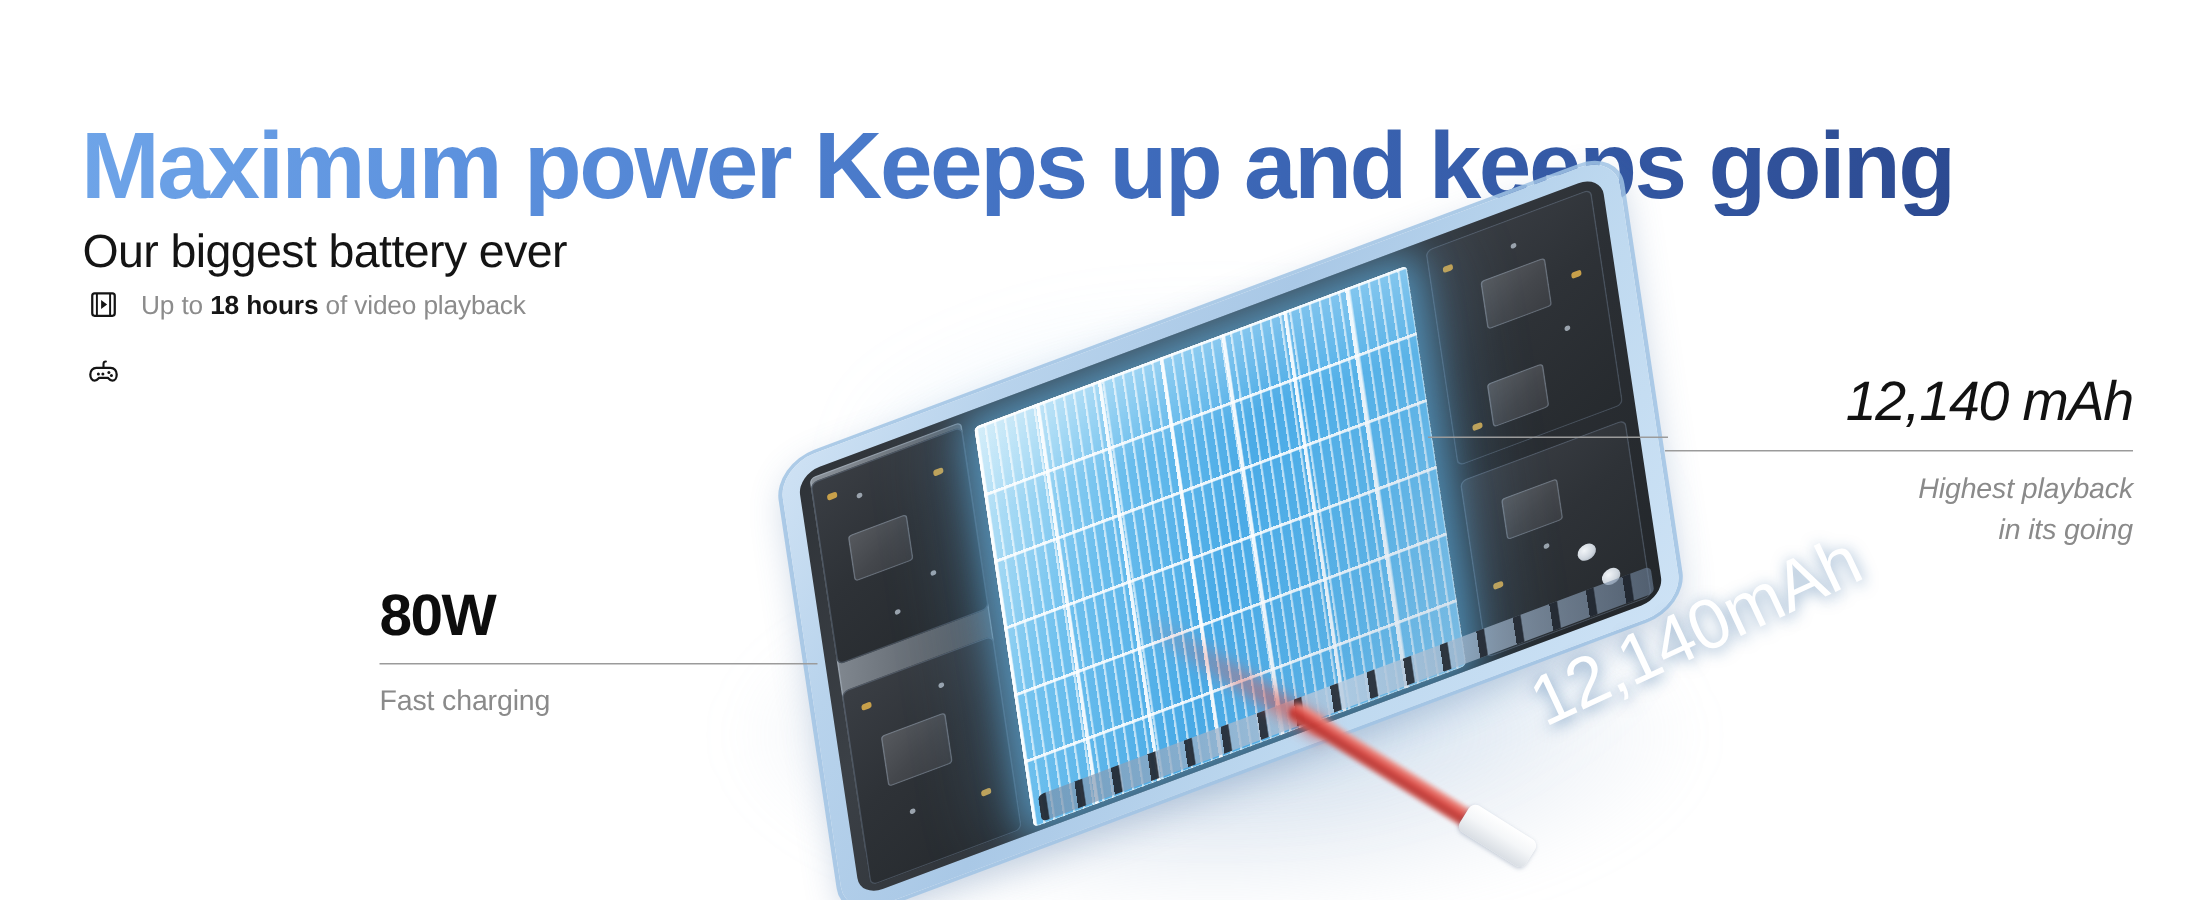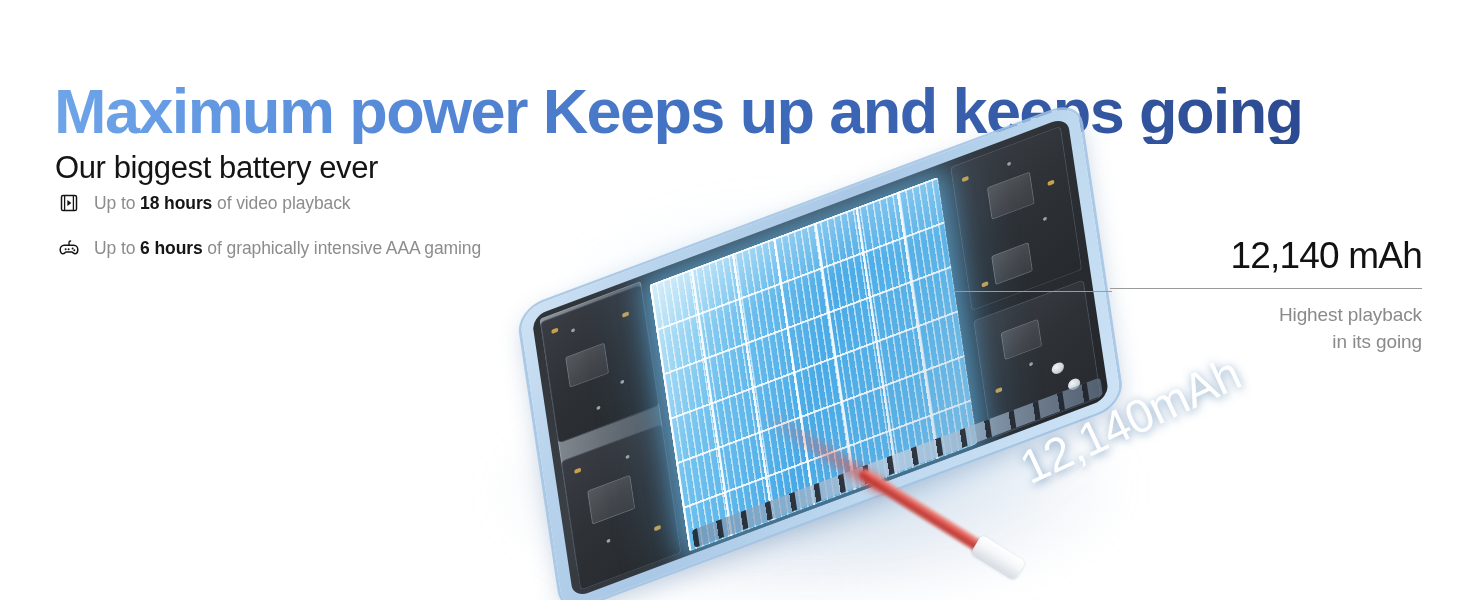--- a/index.html
+++ b/index.html
@@ -325,22 +325,23 @@
     height: 21px;
     border-radius: 5px;
     background: linear-gradient(180deg,#ffffff 0%, #f4f6f8 45%, #d9dee4 100%);
     box-shadow: 0 1px 3px rgba(90,110,140,0.35);
   }
 
   
   .callout-right {
     position: absolute;
     left: 1110px;
-    top: 236px;
+    top: 248px;
     width: 312px;
+    font-style: italic;
   }
   .callout-right .value {
     font-size: 37px;
     font-weight: 400;
     color: #121212;
     letter-spacing: -0.8px;
     text-align: right;
     line-height: 1.1;
     white-space: nowrap;
   }
@@ -422,21 +423,20 @@
       <span class="bullet-icon">
         <svg width="22" height="20" viewBox="0 0 22 20" fill="none">
           <path d="M6.2 7.2h9.6c2.3 0 4.0 1.9 4.0 4.4 0 2.4-1.2 4.2-2.9 4.2-1.3 0-2.0-.9-2.9-1.9h-6c-.9 1.0-1.6 1.9-2.9 1.9-1.7 0-2.9-1.8-2.9-4.2 0-2.5 1.7-4.4 4.0-4.4z" stroke="#141414" stroke-width="1.5" stroke-linejoin="round"></path>
           <path d="M11 7.2V4.6c0-.9.7-1.6 1.6-1.6" stroke="#141414" stroke-width="1.4" stroke-linecap="round"></path>
           <circle cx="7.6" cy="11.3" r="1.0" fill="#141414"></circle>
           <circle cx="10.6" cy="11.3" r="1.0" fill="#141414"></circle>
           <circle cx="14.6" cy="10.4" r="1.0" fill="#141414"></circle>
           <circle cx="16.3" cy="12.3" r="1.0" fill="#141414"></circle>
         </svg>
       </span>
-      <span class="bullet-text"><span>Up to </span><b>6 hours</b><span> of graphically intensive AAA gaming</span></span>
     </li>
 
   </ul>
 
   <div class="product">
 
     <div class="glow-under"></div>
     <div class="glow-blue"></div>
 
     <div class="tablet-wrap">
@@ -508,14 +508,19 @@
   <div class="leader-right"></div>
   <div class="callout-right">
     <div class="value">12,140 mAh</div>
     <div class="rule"></div>
     <div class="desc">
       <span>Highest playback</span><br>
       <span>in its going</span>
     </div>
   </div>
 
+  <div class="callout-left">
+    <div class="value">80W</div>
+    <div class="rule"></div>
+    <div class="desc">Fast charging</div>
+  </div>
 
 </div>
 
 </body></html>

